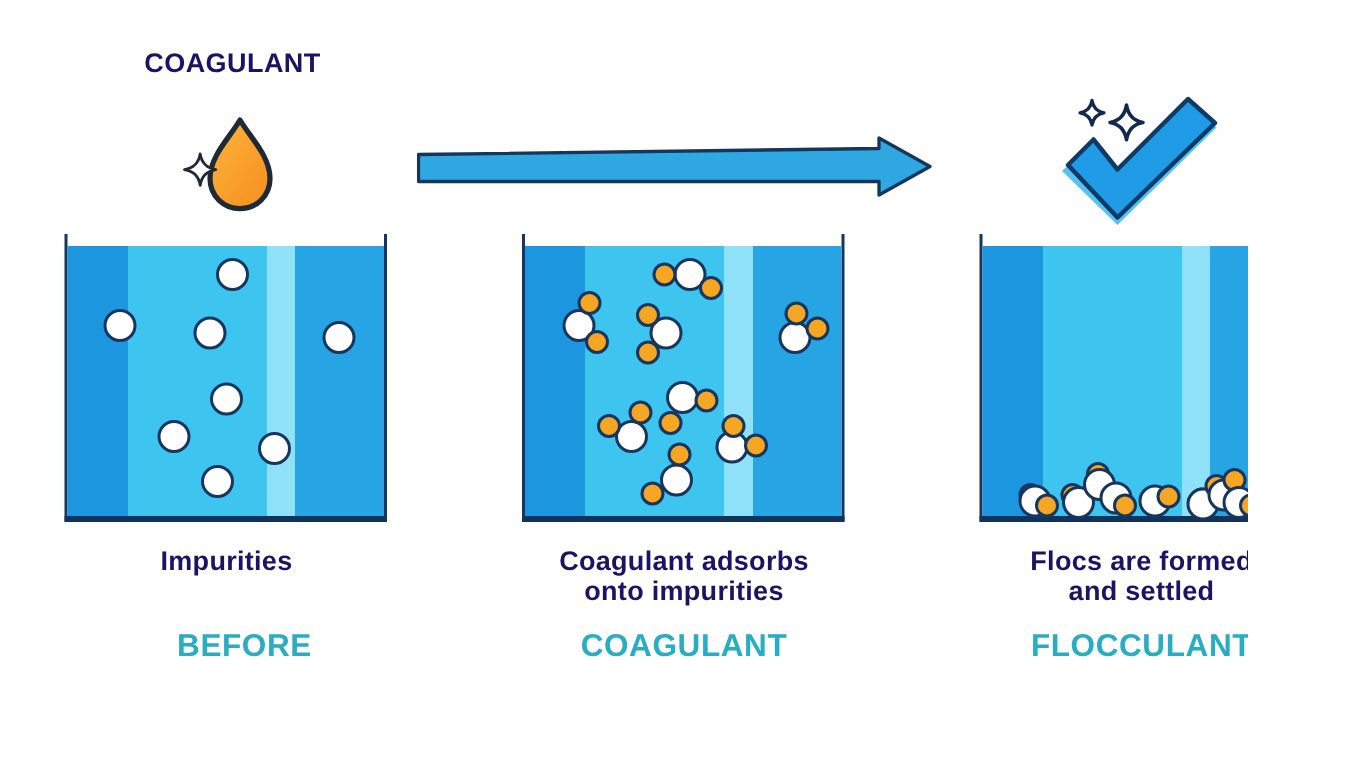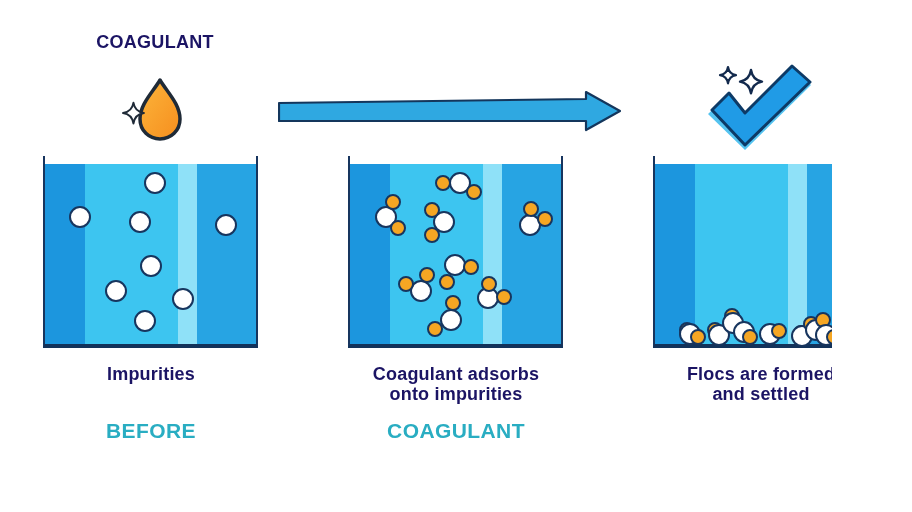--- a/index.html
+++ b/index.html
@@ -134,16 +134,17 @@
   </div>
   <div class="caption" style="left:610px">
     <div>Flocs are formed</div>
     <div>and settled</div>
   </div>
   <div class="caption" style="left:305px">
     <div>Coagulant adsorbs</div>
     <div>onto impurities</div>
   </div>
 
-  <div class="stage-label" style="left:0px">BEFORE</div>
+  <div class="stage-label" style="left:12px">BEFORE</div>
   <div class="stage-label" style="left:305px">COAGULANT</div>
+  <div class="stage-label" style="left:610px">FLOCCULANT</div>
 
 </div>
 
 </body></html>

